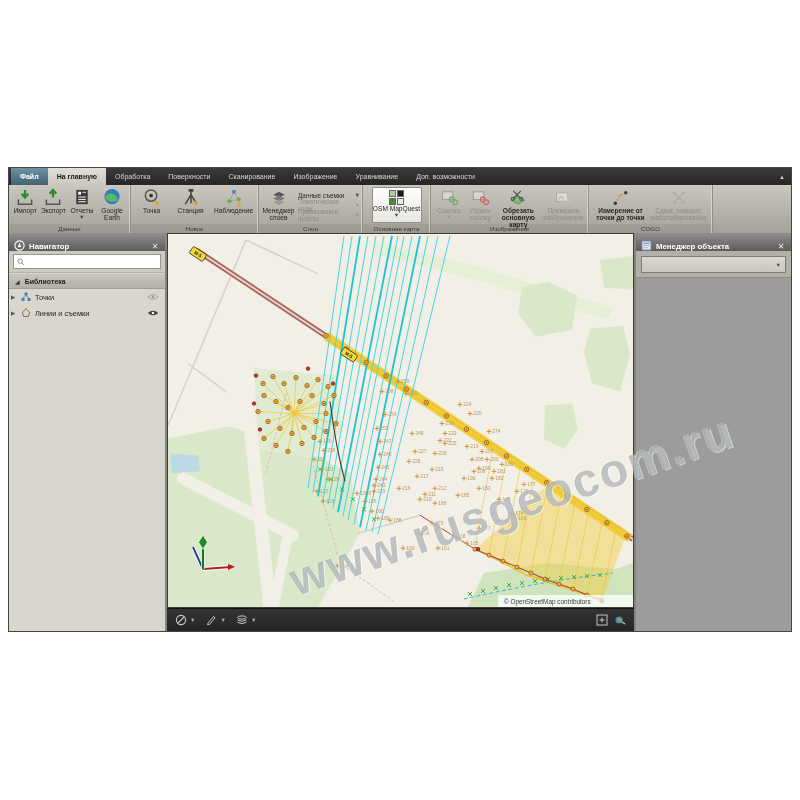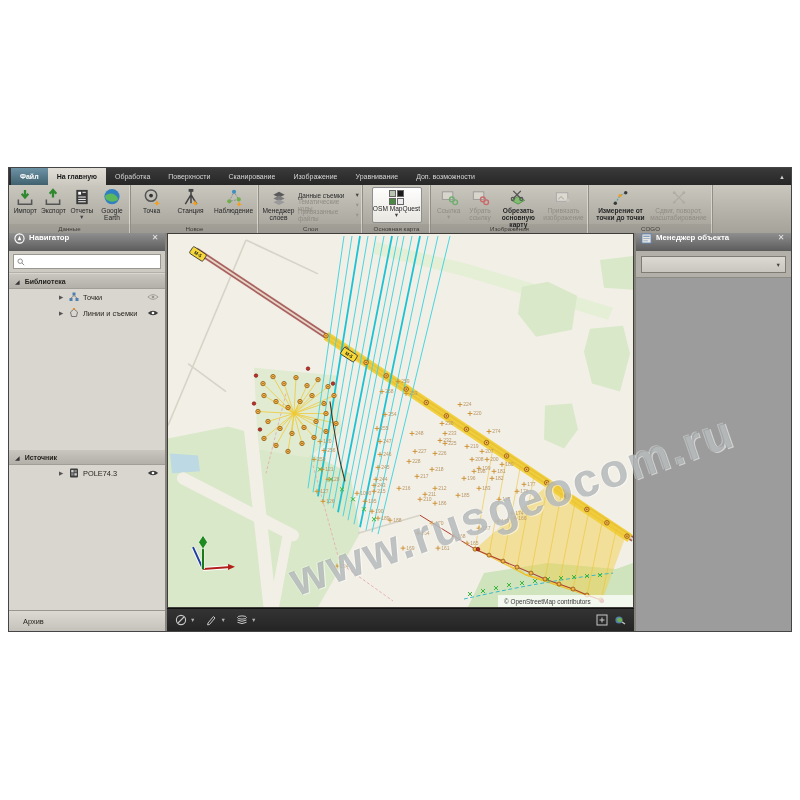--- a/index.html
+++ b/index.html
@@ -34,33 +34,33 @@
   .layer-row{font-size:6.4px;color:#2c2c2c;display:flex;align-items:center;justify-content:space-between;
              width:62px;height:10px;}
   .layer-row.disabled{color:#8f8c84;}
   .osm-btn{width:50px;height:36px;background:linear-gradient(#fefefe,#e9e7e1);border:1px solid #8f8f8f;
            border-radius:2px;display:flex;flex-direction:column;align-items:center;font-size:6.6px;
            color:#1f1f1f;line-height:1.05;padding-top:1px;box-sizing:border-box;}
   .osm-tiles{width:15px;height:15px;display:grid;grid-template-columns:7px 7px;grid-template-rows:7px 7px;gap:1px;margin:1px 0;}
   .osm-tiles div{border:0.5px solid #666;}
   
   .main{position:absolute;left:0;top:65px;right:0;bottom:0;display:flex;}
-  .panel-title{height:18px;background:linear-gradient(#8f8f8f,#5c5c5c);display:flex;align-items:flex-start;
+  .panel-title{height:18px;background:linear-gradient(#8f8f8f,#5c5c5c);display:flex;align-items:flex-end;
                color:#fff;font-size:7.8px;font-weight:bold;padding:0 5px;}
   .panel-title .ticon{width:11px;height:11px;margin-right:4px;flex:0 0 auto;}
   .panel-title .grow{flex:1;}
   .panel-close{color:#e8e8e8;font-size:8px;width:10px;text-align:center;}
   
   .nav-panel{width:158px;background:#d9d6cf;border-right:2px solid #87847d;position:relative;box-sizing:border-box;flex:0 0 auto;}
   .nav-search{height:21px;background:#cdcac3;display:flex;align-items:center;padding:0 4px;border-bottom:1px solid #b3b0a9;}
   .nav-search-input{flex:1;height:13px;background:#fff;border:1px solid #9a978f;display:flex;align-items:center;padding-left:3px;}
   .sec-head{height:14px;background:linear-gradient(#c9c6bf,#b3b0a9);border-top:1px solid #d9d6cf;border-bottom:1px solid #a19e97;
             display:flex;align-items:center;font-size:7px;font-weight:bold;color:#26241f;padding-left:6px;}
   .sec-head .tri{font-size:6px;margin-right:5px;color:#333;}
-  .tree-item{height:16px;display:flex;align-items:center;font-size:7.4px;color:#26241f;padding-left:2px;margin-left:48px;}
+  .tree-item{height:16px;display:flex;align-items:center;font-size:7.4px;color:#26241f;padding-left:2px;}
   .tree-item .expander{width:10px;font-size:5.5px;color:#555;}
   .tree-item .nicon{width:10px;height:10px;margin-right:4px;}
   .tree-item .grow{flex:1;}
   .tree-item .eye{width:12px;height:8px;margin-right:6px;}
   .source-block{position:absolute;left:0;top:216px;right:0;}
   .archive-bar{position:absolute;left:0;bottom:0;right:0;height:20px;background:linear-gradient(#dcd9d2,#c5c2bb);
                border-top:1px solid #9a978f;display:flex;align-items:center;font-size:7.4px;color:#26241f;padding-left:14px;}
   
   .map-col{flex:1;display:flex;flex-direction:column;background:#55534e;min-width:0;}
   .map-view{flex:1;position:relative;border:1px solid #3f3d39;overflow:hidden;background:#f2efe6;}
@@ -317,45 +317,21 @@
           <path d="M1.5 4 L5 1 L8.5 4 L7.5 8.5 L2.5 8.5 Z" fill="none" stroke="#777" stroke-width="1"></path>
           <circle cx="5" cy="1" r="1.1" fill="#e09020"></circle>
         </svg>
         <span class="grow">Линии и съемки</span>
         <svg class="eye" viewBox="0 0 14 9">
           <path d="M1 4.5 Q7 -1 13 4.5 Q7 10 1 4.5Z" fill="#3a3a3a"></path>
           <circle cx="7" cy="4.5" r="1.6" fill="#fff"></circle>
         </svg>
       </div>
 
-      <div class="source-block">
-        <div class="sec-head">
-          <span class="tri">◢</span>
-          <span>Источник</span>
-        </div>
-        <div class="tree-item">
-          <span class="expander">▶</span>
-          <svg class="nicon" viewBox="0 0 10 10">
-            <rect x="1" y="0.5" width="8" height="9" rx="1" fill="#3d3d3d"></rect>
-            <rect x="2.2" y="2" width="2.4" height="2.4" fill="#cfcfcf"></rect>
-              <rect x="5.4" y="2" width="2.4" height="2.4" fill="#8a8a8a"></rect>
-            <rect x="2.2" y="5.2" width="2.4" height="2.4" fill="#8a8a8a"></rect>
-              <rect x="5.4" y="5.2" width="2.4" height="2.4" fill="#cfcfcf"></rect>
-          </svg>
-          <span class="grow">POLE74.3</span>
-          <svg class="eye" viewBox="0 0 14 9">
-            <path d="M1 4.5 Q7 -1 13 4.5 Q7 10 1 4.5Z" fill="#3a3a3a"></path>
-            <circle cx="7" cy="4.5" r="1.6" fill="#fff"></circle>
-          </svg>
-        </div>
-      </div>
-
-      <div class="archive-bar">
-        <span>Архив</span>
-      </div>
+
     </div>
 
     <div class="map-col">
       <div class="map-view">
         <svg id="map" viewBox="0 0 465 374" preserveAspectRatio="none">
             <rect x="0" y="0" width="465" height="374" fill="#f2efe6"></rect>
             <polygon points="0,205 60,193 122,210 182,240 192,300 150,374 0,374" fill="#d9e8c8"></polygon>
             <polygon points="208,8 300,30 445,74 440,86 295,42 206,20" fill="#e4efd6"></polygon>
             <polygon points="354,53 380,48 409,62 404,96 368,103 350,80" fill="#d9e8c8"></polygon>
             <polygon points="422,95 455,92 462,120 452,158 424,150 416,118" fill="#d9e8c8"></polygon>

